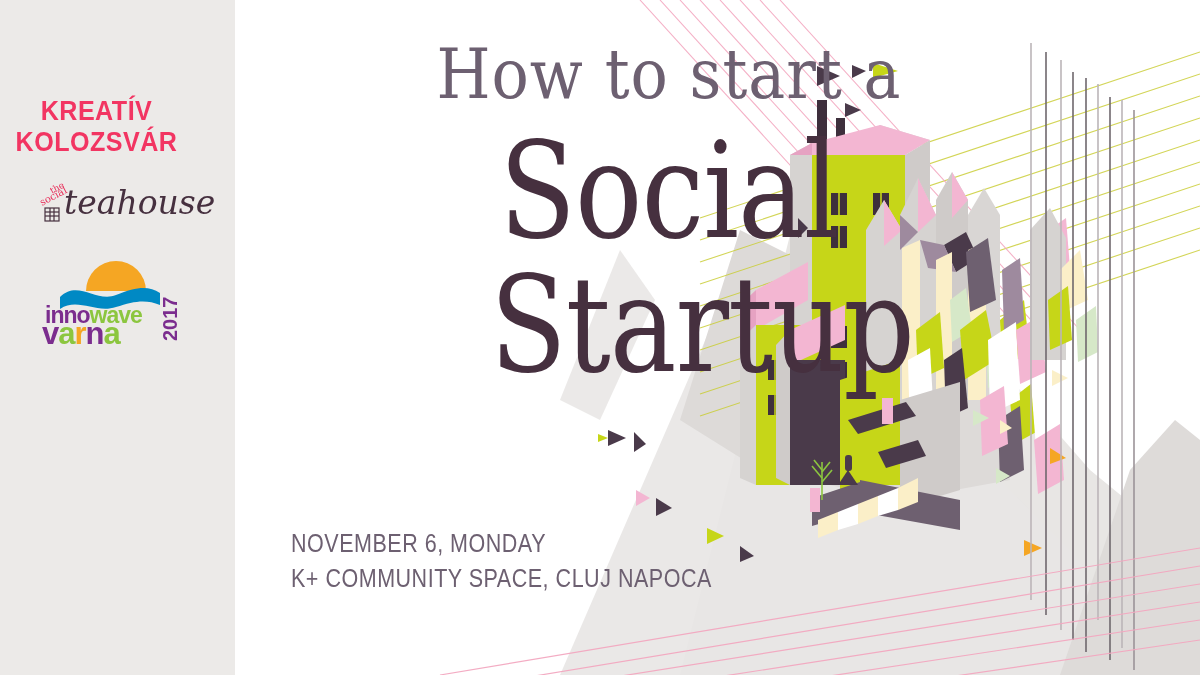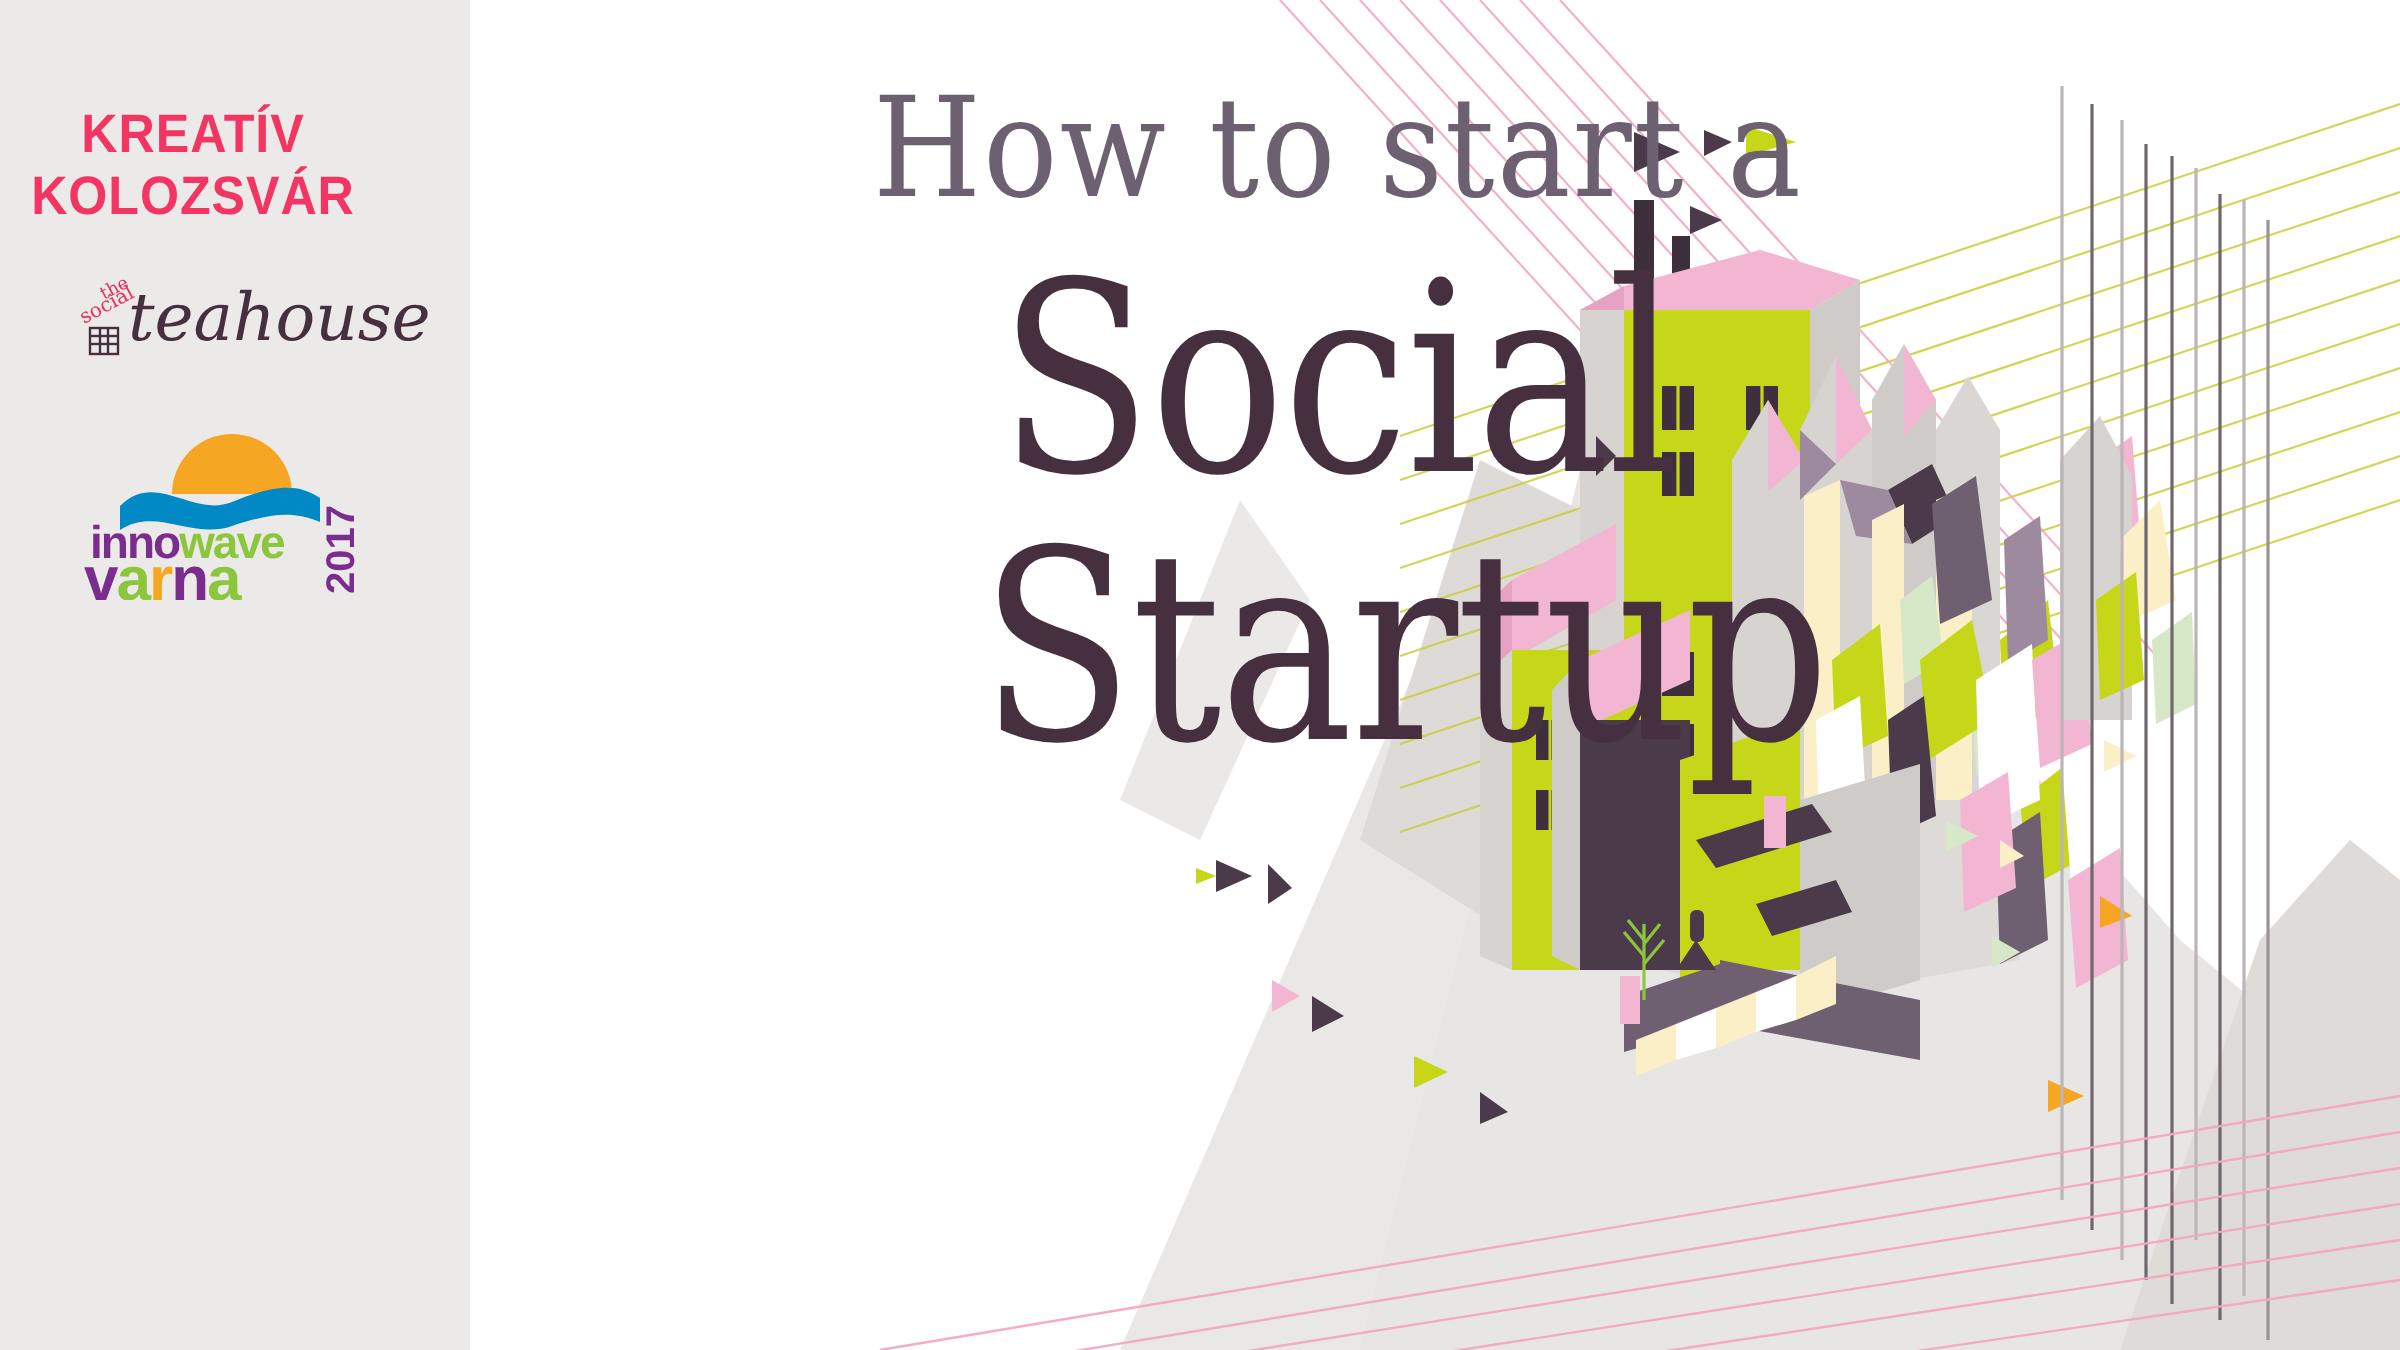--- a/index.html
+++ b/index.html
@@ -1,21 +1,21 @@
 <!DOCTYPE html>
 <html><head>
 <meta charset="utf-8">
 <style>
   html,body{margin:0;padding:0;background:#fff;}
   body{font-family:"Liberation Sans",sans-serif;}
   #poster{position:relative;width:1200px;height:675px;overflow:hidden;background:#ffffff;}
 
   
   #sidebar{position:absolute;left:0;top:0;width:235px;height:675px;background:#ECEAE8;z-index:30;}
-  .logo-block{position:absolute;left:0;width:193px;text-align:center;}
+  .logo-block{position:absolute;left:0;width:193px;text-align:center;margin-top:44px;}
 
   #kreativ-logo{top:52px;}
   #kreativ-logo .kline{
     font-family:"Liberation Sans",sans-serif;
     font-weight:bold;font-size:27px;letter-spacing:.5px;
     line-height:31px;color:#F23562;
     transform:scaleX(.93);
   }
 
   #teahouse-logo{top:128px;height:62px;}
@@ -265,20 +265,24 @@
       </g>
     </svg>
   </div>
 
   <div id="title-wrap">
     <div id="kicker">How to start a</div>
     <div id="line1">Social</div>
     <div id="line2">Startup</div>
   </div>
 
+  <div id="details">
+    <div class="detail-line">NOVEMBER 6, MONDAY</div>
+    <div class="detail-line">K+ COMMUNITY SPACE, CLUJ NAPOCA</div>
+  </div>
 
   <div id="sidebar">
 
     <div class="logo-block" id="kreativ-logo">
       <div class="kline">KREATÍV</div>
       <div class="kline">KOLOZSVÁR</div>
     </div>
 
     <div class="logo-block" id="teahouse-logo">
       <svg width="235" height="62" viewBox="0 0 235 62">

